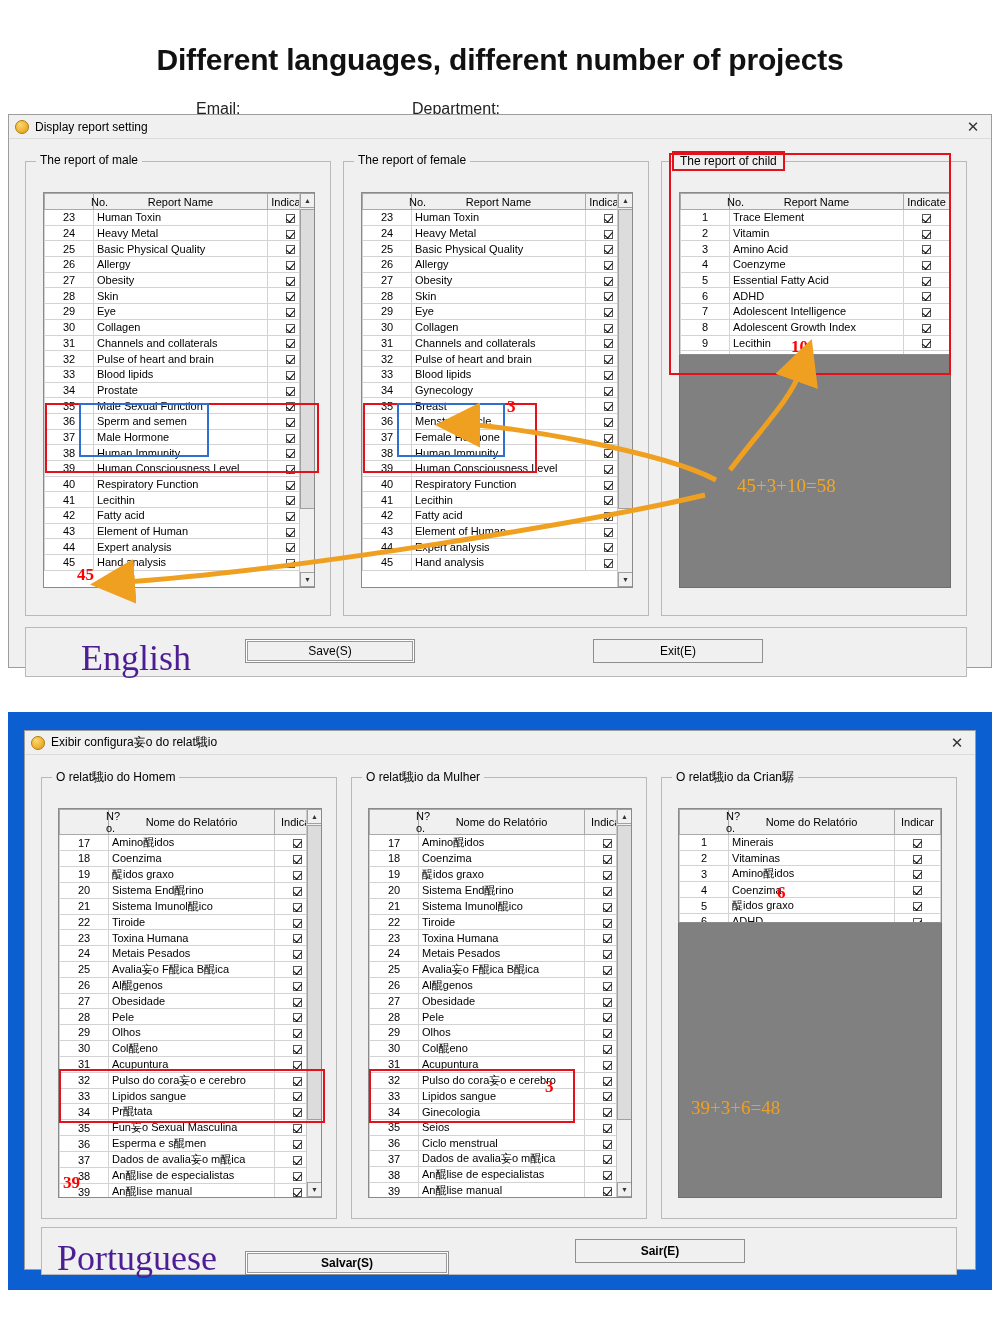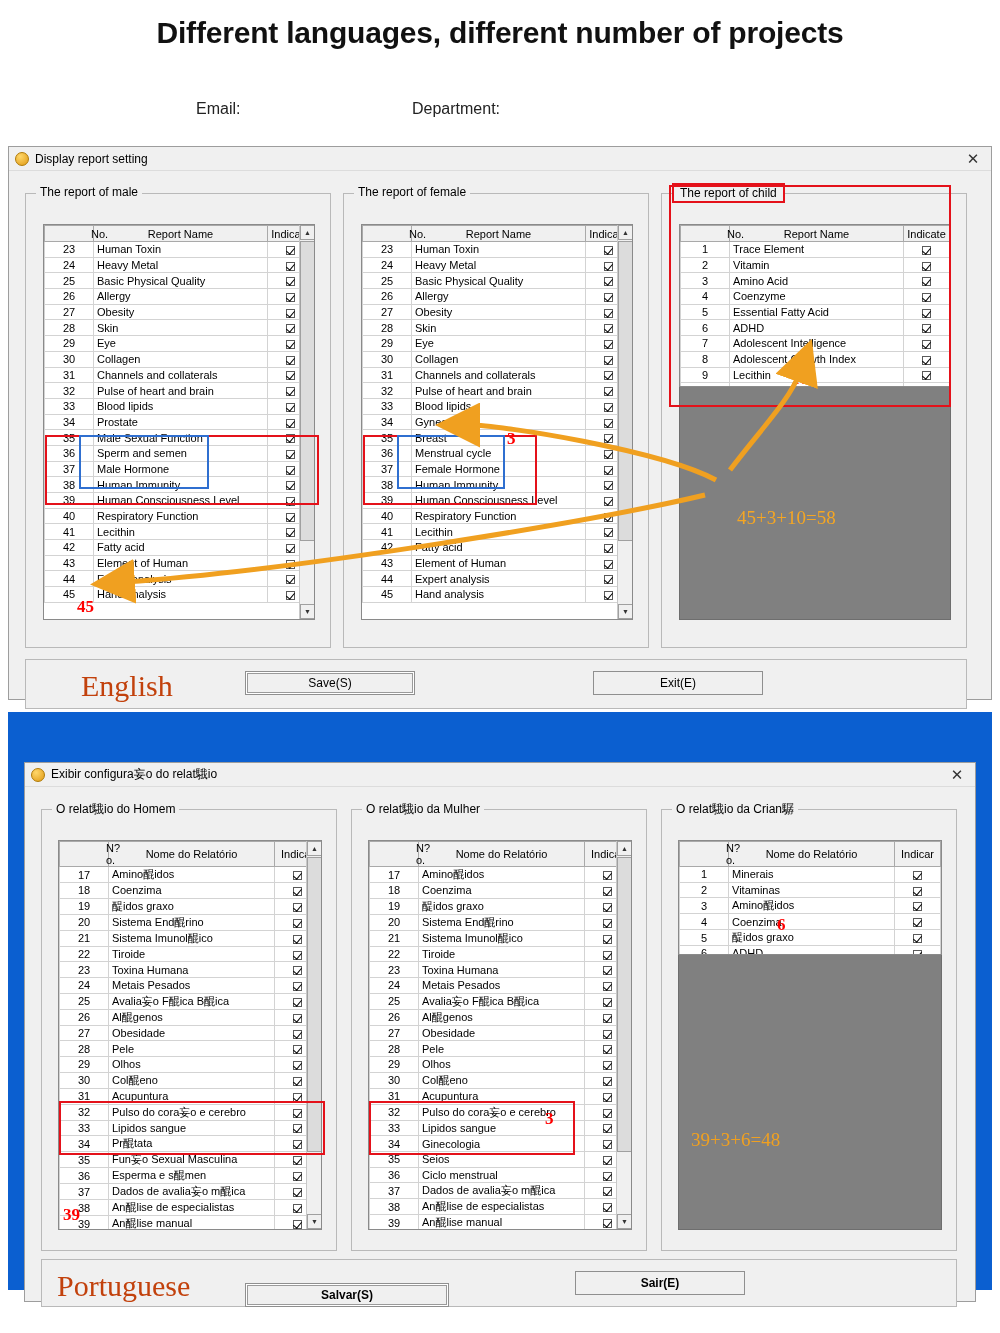--- a/index.html
+++ b/index.html
@@ -7,37 +7,36 @@
   body {
     width:1000px; height:1333px; background:#ffffff;
     font-family:"Liberation Sans", sans-serif;
     position:relative; overflow:hidden;
   }
   .page-title {
     text-align:center;
     font-size:30px;
     font-weight:bold;
     color:#111;
-    padding-top:16px;
+    padding-top:43px;
     letter-spacing:-0.2px;
   }
   
   .ghost-row {
     position:absolute; top:100px; left:0; width:1000px; height:22px;
     font-size:16px; color:#222;
   }
   .ghost-row .g1 { position:absolute; left:196px; }
   .ghost-row .g2 { position:absolute; left:412px; }
 
   
   .dialog {
     position:absolute;
     background:#f0f0f0;
     border:1px solid #9d9d9d;
-    margin-top:32px;
   }
   .dlg-title {
     height:24px;
     background:#f0f0f0;
     border-bottom:1px solid #dcdcdc;
     display:flex; align-items:center;
     font-size:12px; color:#000;
     padding-left:6px;
     position:relative;
   }
@@ -138,23 +137,23 @@
     background:#f0f0f0;
     border:1px solid #8f8f8f;
     font-size:12px; color:#000;
     display:flex; align-items:center; justify-content:center;
   }
   .btn.default { box-shadow: inset 0 0 0 1px #fff, inset 0 0 0 2px #9a9a9a; }
 
   
   .lang-label {
     position:absolute;
-    color:#c2410c;
+    color:#4c1d95;
     font-family:"Liberation Serif", serif;
-    font-size:30px;
+    font-size:36px;
   }
   .red-rect { position:absolute; border:2px solid #e4111a; pointer-events:none; }
   .blue-rect { position:absolute; border:2px solid #2f6fd0; pointer-events:none; }
   .ann-num {
     position:absolute; color:#ff0000; font-size:17px; font-weight:bold;
     font-family:"Liberation Serif", serif;
   }
   .ann-sum {
     position:absolute; color:#f5a623; font-size:19px;
     font-family:"Liberation Serif", serif;

